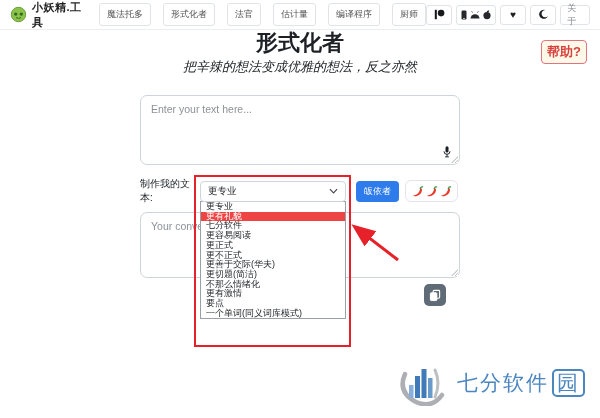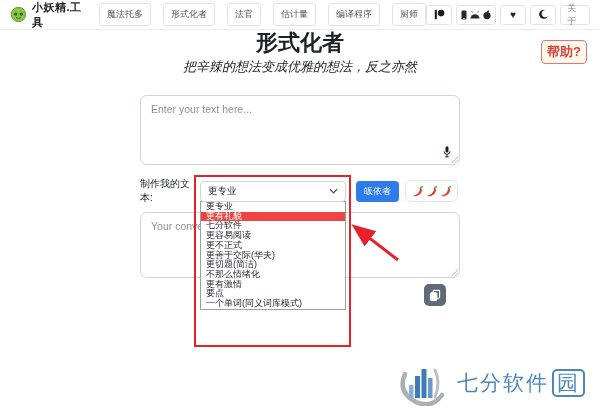--- a/index.html
+++ b/index.html
@@ -203,20 +203,21 @@
               <path d="M13.2 4.4 C14.6 8.2 11.4 12.7 6.2 13.9 C4.2 14.3 2.5 13.4 2.8 12.9 C7.4 12.3 10.5 9.1 11.3 4.5 Z" fill="#e8392b"></path>
               <path d="M11.4 4.6 C11.9 2.9 13.2 2.1 14.3 2.4" stroke="#3f9142" stroke-width="1.6" fill="none" stroke-linecap="round"></path>
             </svg></span>
         </div>
 
       <div class="dropdown-list">
           <div class="dd-item">更专业</div>
           <div class="dd-item hl">更有礼貌</div>
           <div class="dd-item">七分软件</div>
           <div class="dd-item">更容易阅读</div>
+          <div class="dd-item">更正式</div>
           <div class="dd-item">更不正式</div>
           <div class="dd-item">更善于交际(华夫)</div>
           <div class="dd-item">更切题(简洁)</div>
           <div class="dd-item">不那么情绪化</div>
           <div class="dd-item">更有激情</div>
           <div class="dd-item">要点</div>
           <div class="dd-item">一个单词(同义词库模式)</div>
         </div>
 
       <div class="anno-rect"></div>

